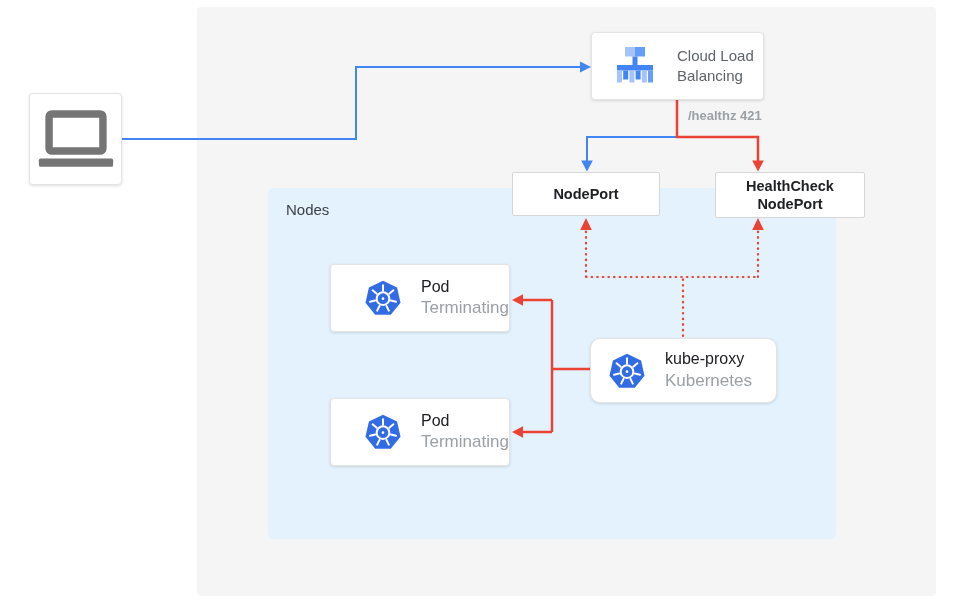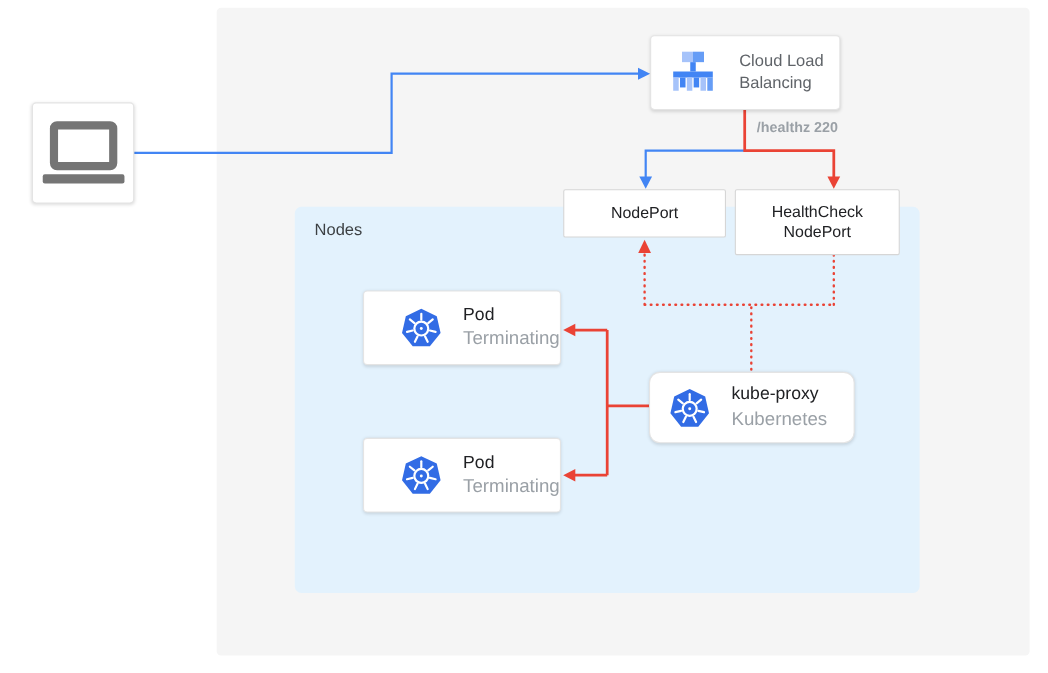--- a/index.html
+++ b/index.html
@@ -16,27 +16,27 @@
   .fill-blue{fill:var(--blue,#4285F4);stroke:none;}
   .line-red{stroke:var(--red,#EA4335);stroke-width:2.5px;fill:none;}
   .fill-red{fill:var(--red,#EA4335);stroke:none;}
   .dotted-red{stroke:var(--red,#EA4335);stroke-width:2.2px;fill:none;
     stroke-dasharray:0.6 5;stroke-linecap:round;}
 
   .card{position:absolute;background:#ffffff;border:1px solid #E4E4E4;border-radius:4px;
     box-shadow:0 1px 3px rgba(0,0,0,0.13);z-index:3;display:flex;align-items:center;box-sizing:border-box;}
   .port-box{position:absolute;background:#ffffff;border:1px solid #D6D6D6;border-radius:2px;
     z-index:3;display:flex;align-items:center;justify-content:center;text-align:center;
-    font-weight:normal;font-size:14.5px;color:var(--title-text,#202124);line-height:1.25;box-sizing:border-box;}
+    font-weight:bold;font-size:14.5px;color:var(--title-text,#202124);line-height:1.25;box-sizing:border-box;}
 
   .laptop-card{left:29px;top:93px;width:93px;height:92px;justify-content:center;}
-  .clb-card{left:591px;top:32px;width:173px;height:68px;padding-left:16px;gap:20px;}
+  .clb-card{left:591px;top:32px;width:173px;height:68px;padding-left:16px;gap:20px;justify-content:flex-end;}
   .clb-text{font-size:15px;color:var(--clb-text,#5F6368);line-height:1.35;width:86px;}
   .nodeport-box{left:512px;top:172px;width:148px;height:44px;}
-  .hc-nodeport-box{left:668px;top:172px;width:150px;height:60px;padding:0 18px;}
+  .hc-nodeport-box{left:715px;top:172px;width:150px;height:46px;padding:0 18px;}
 
   .pod-card{left:330px;width:180px;height:68px;padding-left:32px;gap:18px;}
   .pod-card.p1{top:264px;}
   .pod-card.p2{top:398px;}
   .kproxy-card{left:590px;top:338px;width:187px;height:65px;padding-left:16px;gap:18px;border-radius:10px;}
 
   .card-title{font-size:16px;color:var(--title-text,#202124);line-height:1.35;}
   .card-sub{font-size:17px;color:var(--subtitle-text,#9AA0A6);line-height:1.35;}
 
   .healthz{position:absolute;left:688px;top:108px;font-size:13px;font-weight:bold;
@@ -124,21 +124,21 @@
         <rect x="10.2" y="24.5" width="5" height="9" fill="var(--blue,#4285F4)"></rect>
         <rect x="16.4" y="24.5" width="5" height="12" fill="#A6C3FA"></rect>
         <rect x="22.6" y="24.5" width="5" height="9" fill="var(--blue,#4285F4)"></rect>
         <rect x="28.8" y="24.5" width="5" height="12" fill="#A6C3FA"></rect>
         <rect x="35" y="24.5" width="5" height="12" fill="#669DF6"></rect>
       </svg>
     </span>
     <span class="clb-text">Cloud Load Balancing</span>
   </div>
 
-  <div class="healthz">/healthz 220</div>
+  <div class="healthz">/healthz 421</div>
 
   <div class="port-box nodeport-box">
     <span>NodePort</span>
   </div>
 
   <div class="port-box hc-nodeport-box">
     <span>HealthCheck NodePort</span>
   </div>
 
   <div class="card pod-card p1">

